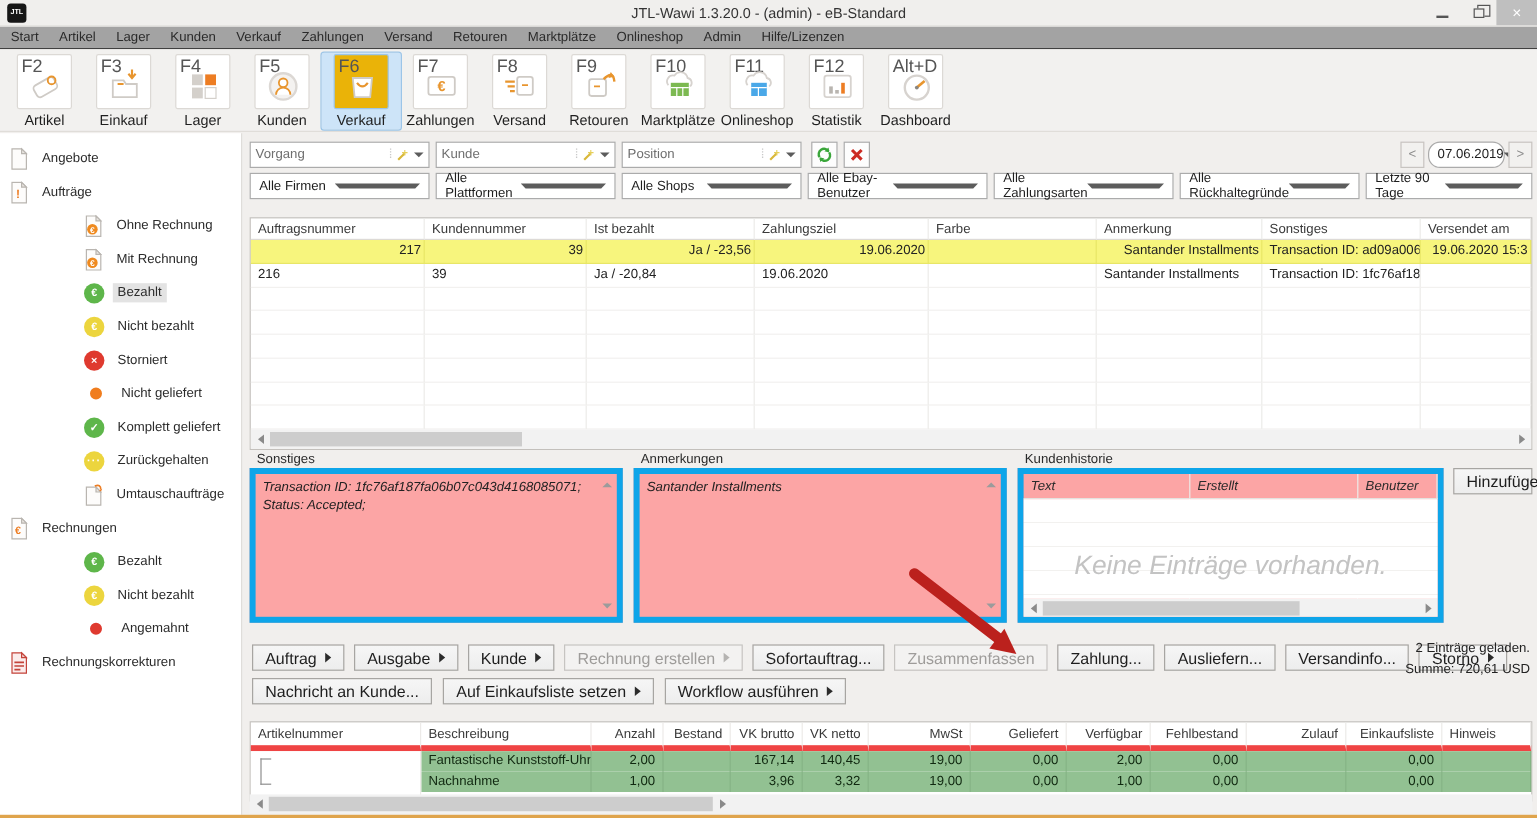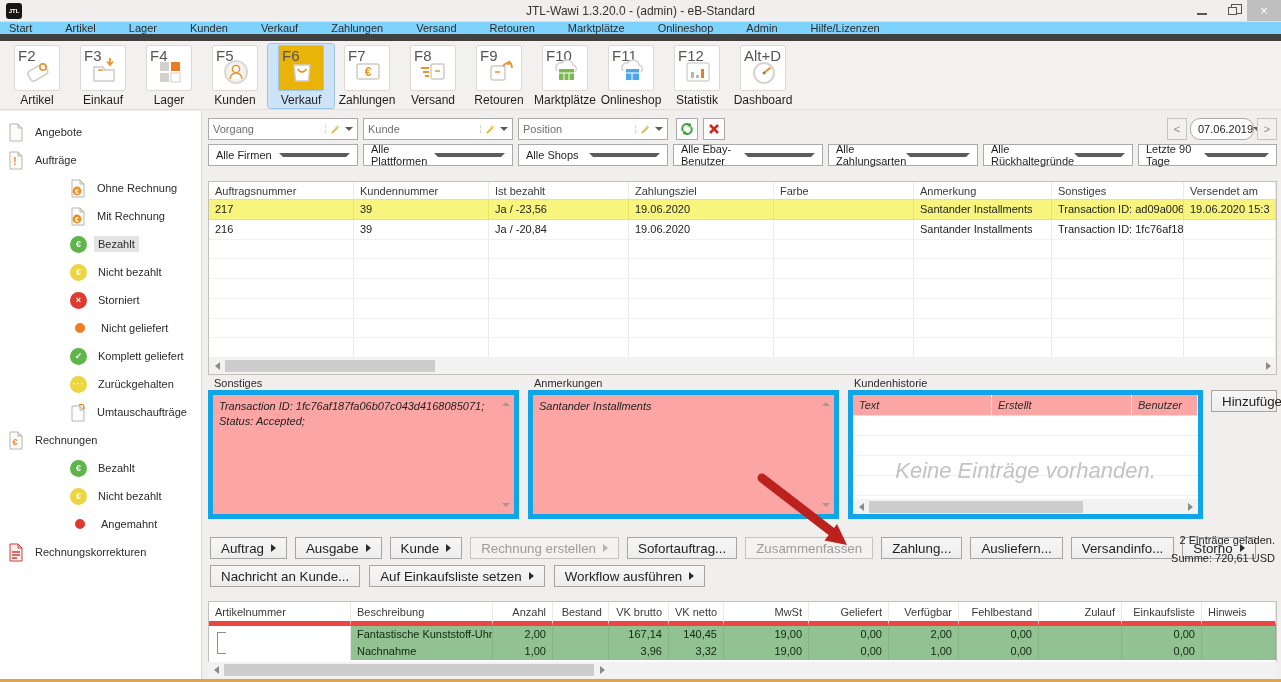--- a/index.html
+++ b/index.html
@@ -15,22 +15,22 @@
              margin-left:6px; }
   .title-text { position:absolute; left:0; right:0; text-align:center; font-size:12px; color:#333; }
   .win-controls { margin-left:auto; display:flex; align-items:center; height:100%; z-index:2; }
   .win-btn { width:30px; height:100%; display:flex; align-items:center; justify-content:center; color:#444; }
   .win-btn.min span { width:10px; border-top:2px solid #555; margin-top:6px; }
   .restore-ic { width:9px; height:8px; border:1px solid #555; position:relative; background:#f0efed; }
   .restore-ic:before { content:""; position:absolute; left:2px; top:-4px; width:9px; height:8px; border:1px solid #555; z-index:-1; }
   .win-btn.close { background:#bfbfbf; color:#fff; font-size:13px; width:34px; }
 
   
-  .menubar { height:19px; background:#7dd3fc; display:flex; align-items:center; gap:33px; padding-left:9px;
-             border-bottom:7px solid #404040; }
+  .menubar { height:19px; background:#a3a3a3; display:flex; align-items:center; gap:17px; padding-left:9px;
+             border-bottom:1px solid #404040; }
   .menu-item { color:#2b2b2b; }
 
   
   .toolbar { height:69px; background:#f2f1ef; display:flex; align-items:flex-start; padding:3px 0 0 4px;
              border-bottom:1px solid #e0ddd9; }
   .tb-item { width:66px; display:flex; flex-direction:column; align-items:center; border-radius:2px; padding:1px 0; }
   .tb-item.selected { background:#cde4f8; outline:1px solid #9cc5e8; }
   .tb-box { width:46px; height:46px; background:#fff; border:1px solid #dcd9d5; border-radius:2px; position:relative; }
   .tb-item.selected .tb-box { background:#eab308; border-color:#9cc5e8; }
   .tb-key { position:absolute; left:3px; top:1px; font-size:15px; color:#555; }
@@ -69,21 +69,21 @@
 
   
   .orders { position:absolute; left:6px; right:4px; top:70px; height:194px; background:#fff;
             border:1px solid #c3c0bc; display:flex; flex-direction:column; }
   .ogrid { display:grid; grid-template-columns:145px 135px 140px 145px 140px 138px 132px minmax(0,1fr); }
   .ogrid > span { padding:3px 2px 2px 6px; border-right:1px solid #ecebe9; white-space:nowrap; overflow:hidden; }
   .ohead > span { color:#3a3a3a; border-bottom:1px solid #dddad6; }
   .orow { height:20px; }
   .orow > span { border-bottom:1px solid #f2f1ef; }
   .orow.hl { background:#f7f57d; }
-  .orow.hl > span { border-right-color:#e8e667; border-bottom-color:#e8e667; }
+  .orow.hl > span { border-right-color:#e8e667; border-bottom-color:#e8e667;text-align:right; }
   .hscroll { margin-top:auto; height:16px; background:#f2f2f2; display:flex; align-items:center; position:relative; }
   .harrow { width:16px; display:flex; align-items:center; justify-content:center; }
   .tri-l { width:0; height:0; border-top:4px solid transparent; border-bottom:4px solid transparent; border-right:5px solid #8a8a8a; }
   .tri-r { width:0; height:0; border-top:4px solid transparent; border-bottom:4px solid transparent; border-left:5px solid #8a8a8a; }
   .hthumb { height:12px; background:#cdcdcd; }
   .orders .hthumb { width:210px; }
   .hscroll .harrow.right { margin-left:auto; }
 
   
   .panels { position:absolute; left:6px; right:4px; top:266px; height:142px; display:flex; gap:9px; }

